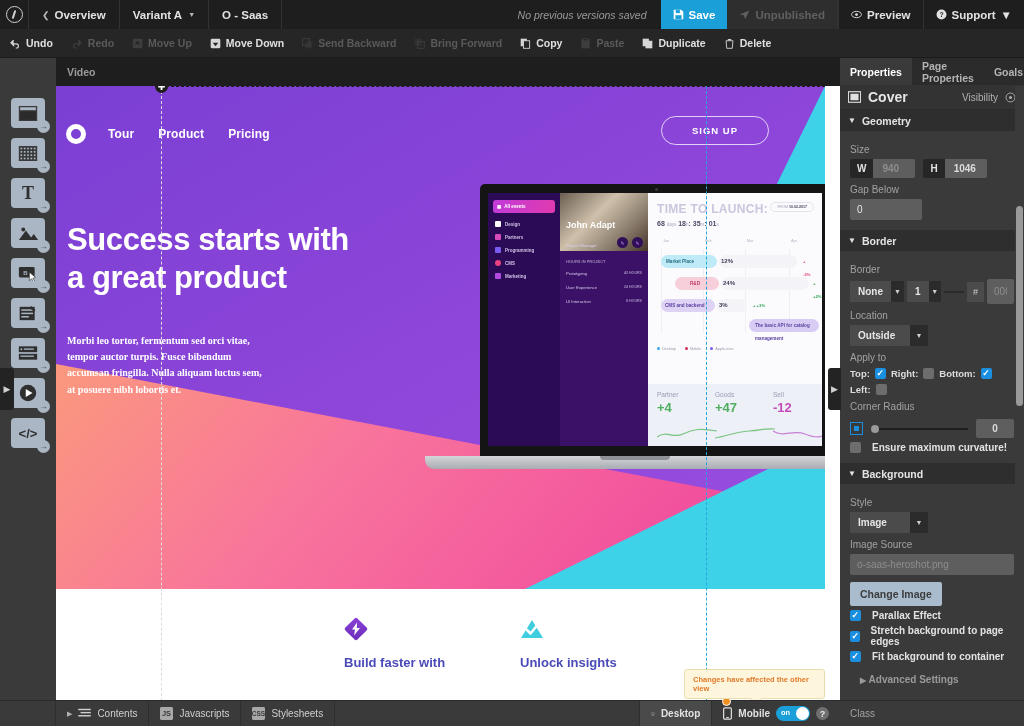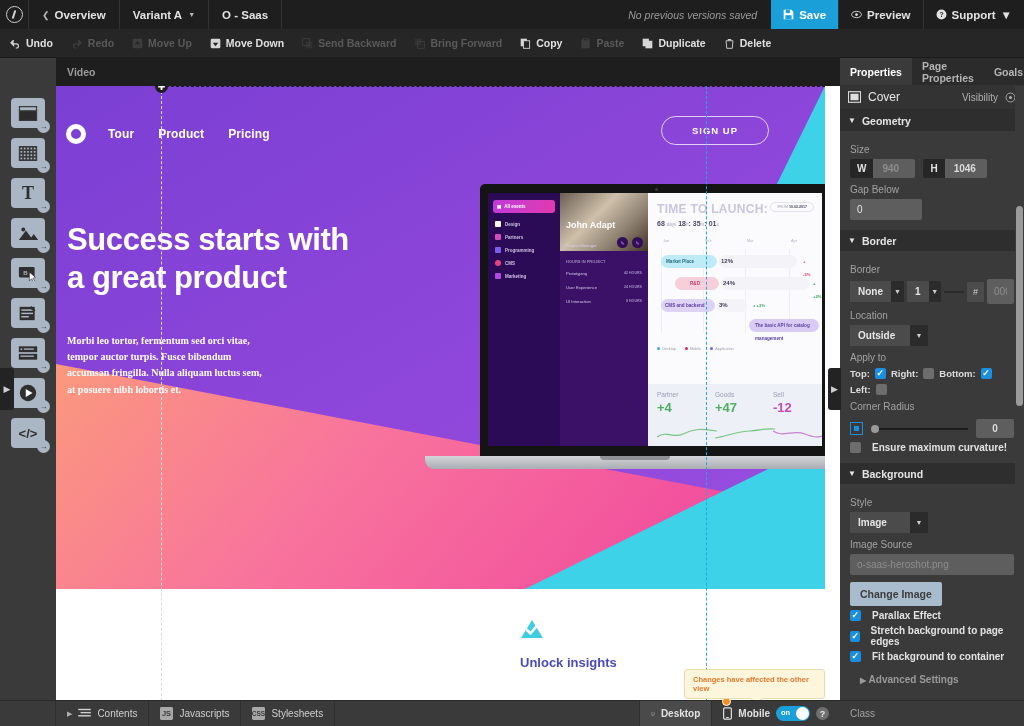--- a/index.html
+++ b/index.html
@@ -329,21 +329,21 @@
   .rp-tabs { display:flex; height:27px; background:#2b2b2b; }
   .rp-tab {
     display:flex; align-items:center; padding:0 10px;
     font-size:10.5px; font-weight:bold; color:#b4b4b4; cursor:pointer;
   }
   .rp-tab.active { background:#3a3a3a; color:#fff; }
   .rp-head {
     display:flex; align-items:center; gap:7px; height:25px;
     padding:0 8px; background:#333; border-bottom:1px solid #2b2b2b;
   }
-  .rp-head .t { font-weight:normal; color:#e6e6e6; font-size:12px; flex:1;}
+  .rp-head .t { font-weight:bold; color:#e6e6e6; font-size:14px; flex:1;}
   .rp-head .v { color:#b0b0b0; font-size:10px; }
   .sec-head {
     background:#2e2e2e; height:21px; display:flex; align-items:center; gap:6px;
     padding:0 8px; font-size:10.5px; font-weight:bold; color:#e4e4e4; cursor:pointer;
   }
   .sec-body { padding:7px 10px 10px 10px; }
   .lbl { color:#a2a2a2; font-size:10px; margin:6px 0 4px 0; }
   .row { display:flex; align-items:center; gap:0; }
   .tagbox {
     background:#262626; color:#e2e2e2; font-size:10px; font-weight:bold;
@@ -436,20 +436,26 @@
     <div class="tb-note">
       <span>No previous versions saved</span>
     </div>
     <div class="tb-save">
       <svg class="ico" width="11" height="11" viewBox="0 0 16 16">
         <path d="M1 1h11l3 3v11H1z" fill="#fff"></path>
           <rect x="4" y="1.5" width="6" height="4.5" fill="#1a9fd9"></rect>
         <rect x="3.5" y="9" width="9" height="5.5" fill="#1a9fd9"></rect>
       </svg>
       <span>Save</span>
+    </div>
+    <div class="tb-unpub">
+      <svg class="ico" width="11" height="11" viewBox="0 0 16 16">
+        <path d="M1 8 L15 2 L9 15 L7 9 Z" fill="#606060"></path>
+      </svg>
+      <span>Unpublished</span>
     </div>
     <div class="tb-right">
       <svg class="ico" width="11" height="11" viewBox="0 0 16 16">
         <ellipse cx="8" cy="8" rx="7.2" ry="4.6" fill="none" stroke="#e2e2e2" stroke-width="1.3"></ellipse>
         <circle cx="8" cy="8" r="2" fill="#e2e2e2"></circle>
       </svg>
       <span>Preview</span>
     </div>
     <div class="tb-right">
       <svg class="ico" width="11" height="11" viewBox="0 0 16 16">
@@ -803,20 +809,33 @@
                 </div>
               </div>
 
             </div>
           </div>
           <div class="laptop-base"></div>
         </div>
       </div>
 
       <div class="features">
+        <div class="feat" style="left:288px">
+          <svg class="feat-icon" viewBox="0 0 24 24">
+            <defs>
+                <linearGradient id="g2" x1="0" y1="0" x2="1" y2="1">
+                  <stop offset="0" stop-color="#8b3fd8"></stop>
+                  <stop offset="1" stop-color="#6a2fb8"></stop>
+                </linearGradient>
+              </defs>
+            <rect x="3.5" y="3.5" width="17" height="17" rx="2" fill="url(#g2)" transform="rotate(45 12 12)"></rect>
+            <path d="M13 5.5 L8 12.5 h3 l-1 6 L16 11 h-3.2 Z" fill="#fff"></path>
+          </svg>
+          <div class="feat-t">Build faster with</div>
+        </div>
         <div class="feat" style="left:464px">
           <svg class="feat-icon" viewBox="0 0 24 24">
             <path d="M12 3 L23 21 H1 Z" fill="#3fcde0"></path>
             <path d="M7 13 L10.5 16.5 L17 8.5" fill="none" stroke="#fff" stroke-width="2.6" stroke-linecap="round" stroke-linejoin="round"></path>
           </svg>
           <div class="feat-t">Unlock insights</div>
         </div>
       </div>
 
       <div class="sel-dash-top"></div>

